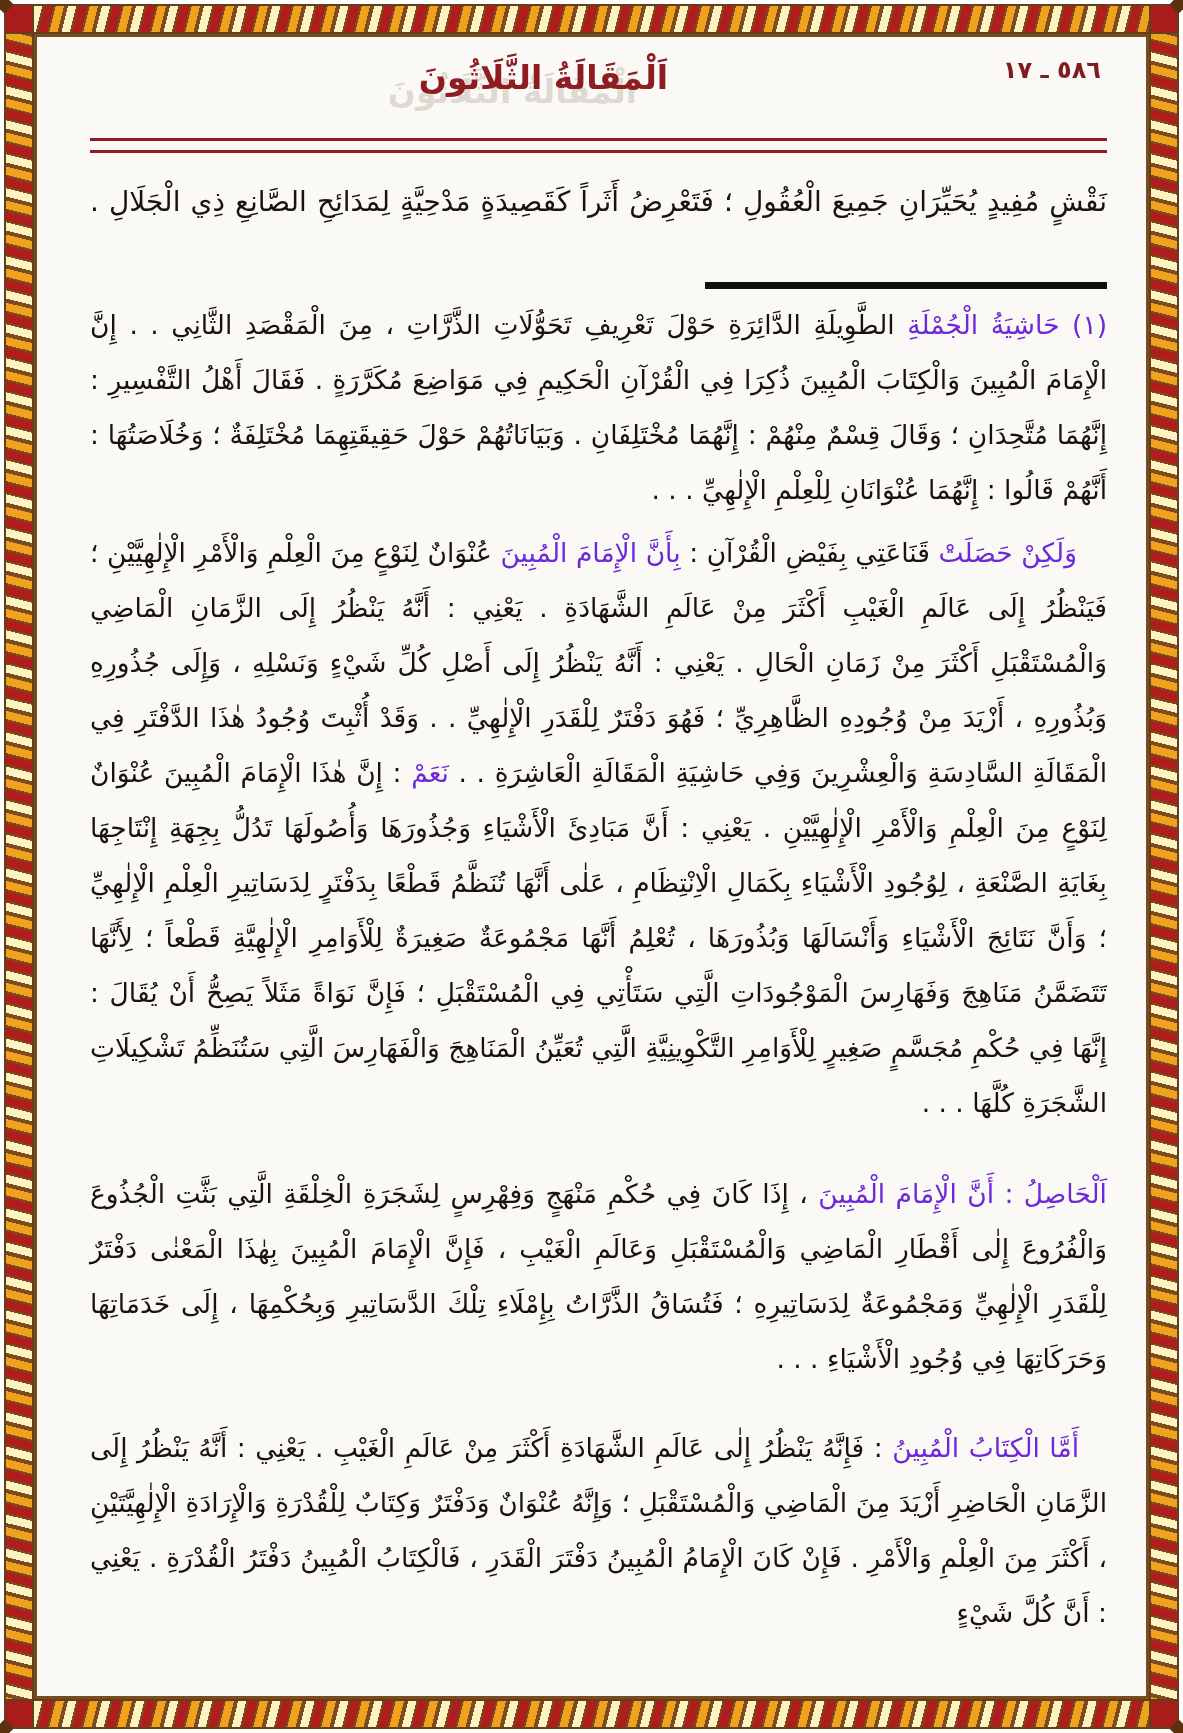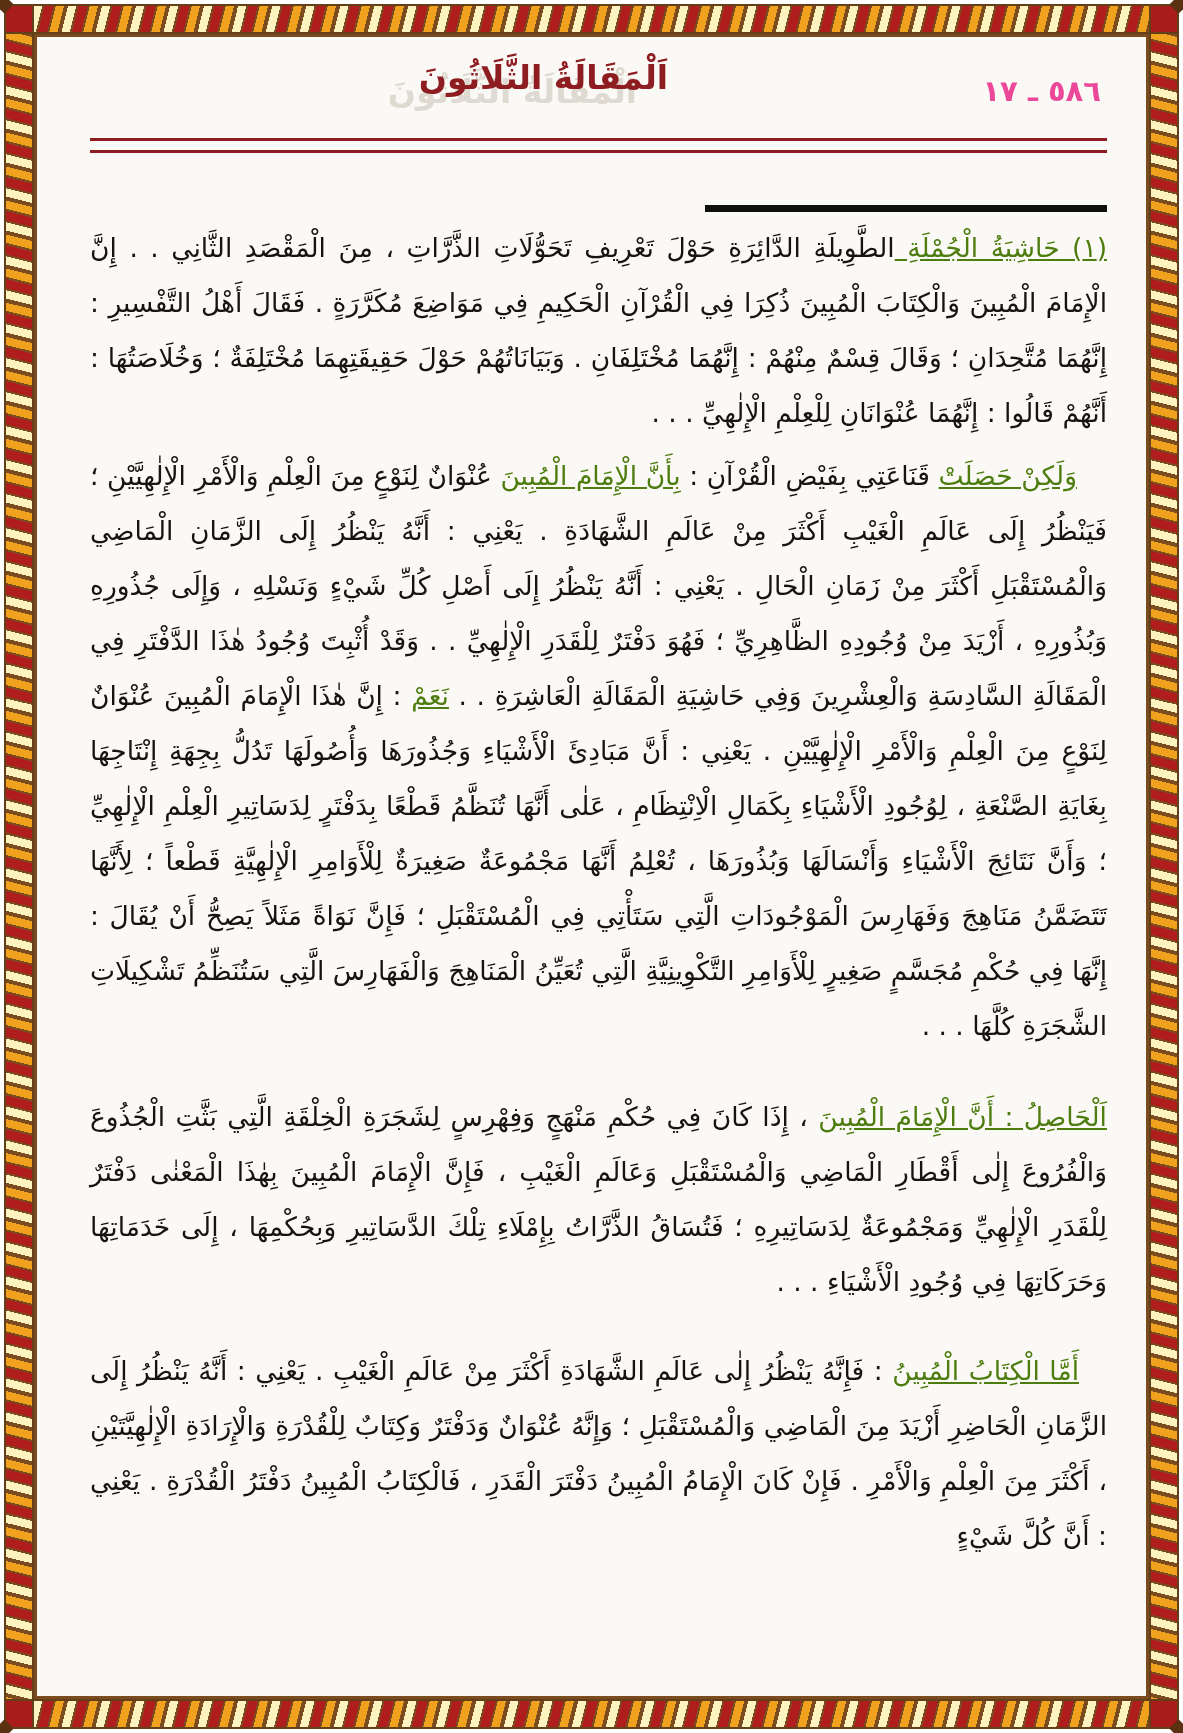--- a/index.html
+++ b/index.html
@@ -43,42 +43,42 @@
   .ghost{
     position:absolute;top:26px;left:calc(50% - 86px);transform:translateX(-50%);
     font-size:33px;font-weight:bold;color:#c8c2b4;opacity:.55;filter:blur(.6px);
     white-space:nowrap;
   }
   .title{
     position:absolute;top:12px;left:calc(50% - 55px);transform:translateX(-50%);
     margin:0;font-size:33px;font-weight:bold;color:#8e1d22;white-space:nowrap;
   }
   .pagenum{
-    position:absolute;top:28px;right:6px;
-    font-size:29px;font-weight:bold;color:#ec4899;white-space:nowrap;
+    position:absolute;top:10px;right:6px;
+    font-size:24px;font-weight:bold;color:#7f1d1d;white-space:nowrap;
   }
   .double-rule{height:9px;border-top:3px solid #8e1d22;border-bottom:3px solid #8e1d22;}
 
   .body-block{margin-top:20px;font-size:28px;line-height:57px;}
   .p-just{margin:0;text-align:justify;text-align-last:justify;}
   .p-start{margin:0;text-align:right;}
   .red-line{
     margin:16px 0 0 0;font-size:29px;font-weight:bold;color:#a0281e;
     text-align:justify;text-align-last:justify;text-indent:30px;line-height:60px;
   }
   .fnref{font-size:19px;font-weight:bold;color:#a0281e;vertical-align:8px;}
 
   .fn-sep{width:402px;height:7px;background:#101010;margin-top:52px;}
   .footnote{font-size:26.5px;line-height:55px;}
   .footnote p{margin:0;text-align:justify;}
   .fn-p1{margin-top:8px !important;}
   .fn-p2{margin-top:8px !important;text-indent:30px;}
   .fn-p3{margin-top:36px !important;}
   .fn-p4{margin-top:34px !important;text-indent:28px;}
-  .red{color:#4d7c0f;text-decoration:underline;}
+  .red{color:#6d28d9;}
 </style>
 </head>
 <body>
 
 <div class="page">
 
   <div class="band band-h band-top"></div>
   <div class="band band-h band-bottom"></div>
   <div class="band band-v band-left"></div>
   <div class="band band-v band-right"></div>
@@ -96,20 +96,21 @@
 
     <div class="header">
       <div class="ghost">اَلْمَقَالَةُ الثَّلَاثُونَ</div>
       <h1 class="title">اَلْمَقَالَةُ الثَّلَاثُونَ</h1>
       <span class="pagenum">٥٨٦ ـ ١٧</span>
     </div>
 
     <div class="double-rule"></div>
 
     <div class="body-block">
+      <p class="p-just">نَقْشٍ مُفِيدٍ يُحَيِّرَانِ جَمِيعَ الْعُقُولِ ؛ فَتَعْرِضُ أَثَراً كَقَصِيدَةٍ مَدْحِيَّةٍ لِمَدَائِحِ الصَّانِعِ ذِي الْجَلَالِ .</p>
     </div>
 
     <div class="fn-sep"></div>
 
     <div class="footnote">
       <p class="fn-p1"><span class="red">(١) حَاشِيَةُ الْجُمْلَةِ </span><span>الطَّوِيلَةِ الدَّائِرَةِ حَوْلَ تَعْرِيفِ تَحَوُّلَاتِ الذَّرَّاتِ ، مِنَ الْمَقْصَدِ الثَّانِي . . إِنَّ الْإِمَامَ الْمُبِينَ وَالْكِتَابَ الْمُبِينَ ذُكِرَا فِي الْقُرْآنِ الْحَكِيمِ فِي مَوَاضِعَ مُكَرَّرَةٍ . فَقَالَ أَهْلُ التَّفْسِيرِ : إِنَّهُمَا مُتَّحِدَانِ ؛ وَقَالَ قِسْمٌ مِنْهُمْ : إِنَّهُمَا مُخْتَلِفَانِ . وَبَيَانَاتُهُمْ حَوْلَ حَقِيقَتِهِمَا مُخْتَلِفَةٌ ؛ وَخُلَاصَتُهَا : أَنَّهُمْ قَالُوا : إِنَّهُمَا عُنْوَانَانِ لِلْعِلْمِ الْإِلٰهِيِّ . . .</span></p>
 
       <p class="fn-p2"><span class="red">وَلَكِنْ حَصَلَتْ</span><span> قَنَاعَتِي بِفَيْضِ الْقُرْآنِ : </span><span class="red">بِأَنَّ الْإِمَامَ الْمُبِينَ</span><span> عُنْوَانٌ لِنَوْعٍ مِنَ الْعِلْمِ وَالْأَمْرِ الْإِلٰهِيَّيْنِ ؛ فَيَنْظُرُ إِلَى عَالَمِ الْغَيْبِ أَكْثَرَ مِنْ عَالَمِ الشَّهَادَةِ . يَعْنِي : أَنَّهُ يَنْظُرُ إِلَى الزَّمَانِ الْمَاضِي وَالْمُسْتَقْبَلِ أَكْثَرَ مِنْ زَمَانِ الْحَالِ . يَعْنِي : أَنَّهُ يَنْظُرُ إِلَى أَصْلِ كُلِّ شَيْءٍ وَنَسْلِهِ ، وَإِلَى جُذُورِهِ وَبُذُورِهِ ، أَزْيَدَ مِنْ وُجُودِهِ الظَّاهِرِيِّ ؛ فَهُوَ دَفْتَرٌ لِلْقَدَرِ الْإِلٰهِيِّ . . وَقَدْ أُثْبِتَ وُجُودُ هٰذَا الدَّفْتَرِ فِي الْمَقَالَةِ السَّادِسَةِ وَالْعِشْرِينَ وَفِي حَاشِيَةِ الْمَقَالَةِ الْعَاشِرَةِ . . </span><span class="red">نَعَمْ</span><span> : إِنَّ هٰذَا الْإِمَامَ الْمُبِينَ عُنْوَانٌ لِنَوْعٍ مِنَ الْعِلْمِ وَالْأَمْرِ الْإِلٰهِيَّيْنِ . يَعْنِي : أَنَّ مَبَادِئَ الْأَشْيَاءِ وَجُذُورَهَا وَأُصُولَهَا تَدُلُّ بِجِهَةِ إِنْتَاجِهَا بِغَايَةِ الصَّنْعَةِ ، لِوُجُودِ الْأَشْيَاءِ بِكَمَالِ الْاِنْتِظَامِ ، عَلٰى أَنَّهَا تُنَظَّمُ قَطْعًا بِدَفْتَرٍ لِدَسَاتِيرِ الْعِلْمِ الْإِلٰهِيِّ ؛ وَأَنَّ نَتَائِجَ الْأَشْيَاءِ وَأَنْسَالَهَا وَبُذُورَهَا ، تُعْلِمُ أَنَّهَا مَجْمُوعَةٌ صَغِيرَةٌ لِلْأَوَامِرِ الْإِلٰهِيَّةِ قَطْعاً ؛ لِأَنَّهَا تَتَضَمَّنُ مَنَاهِجَ وَفَهَارِسَ الْمَوْجُودَاتِ الَّتِي سَتَأْتِي فِي الْمُسْتَقْبَلِ ؛ فَإِنَّ نَوَاةً مَثَلاً يَصِحُّ أَنْ يُقَالَ : إِنَّهَا فِي حُكْمِ مُجَسَّمٍ صَغِيرٍ لِلْأَوَامِرِ التَّكْوِينِيَّةِ الَّتِي تُعَيِّنُ الْمَنَاهِجَ وَالْفَهَارِسَ الَّتِي سَتُنَظِّمُ تَشْكِيلَاتِ الشَّجَرَةِ كُلَّهَا . . .</span></p>
 
       <p class="fn-p3"><span class="red">اَلْحَاصِلُ : أَنَّ الْإِمَامَ الْمُبِينَ</span><span> ، إِذَا كَانَ فِي حُكْمِ مَنْهَجٍ وَفِهْرِسٍ لِشَجَرَةِ الْخِلْقَةِ الَّتِي بَثَّتِ الْجُذُوعَ وَالْفُرُوعَ إِلٰى أَقْطَارِ الْمَاضِي وَالْمُسْتَقْبَلِ وَعَالَمِ الْغَيْبِ ، فَإِنَّ الْإِمَامَ الْمُبِينَ بِهٰذَا الْمَعْنٰى دَفْتَرٌ لِلْقَدَرِ الْإِلٰهِيِّ وَمَجْمُوعَةٌ لِدَسَاتِيرِهِ ؛ فَتُسَاقُ الذَّرَّاتُ بِإِمْلَاءِ تِلْكَ الدَّسَاتِيرِ وَبِحُكْمِهَا ، إِلَى خَدَمَاتِهَا وَحَرَكَاتِهَا فِي وُجُودِ الْأَشْيَاءِ . . .</span></p>

